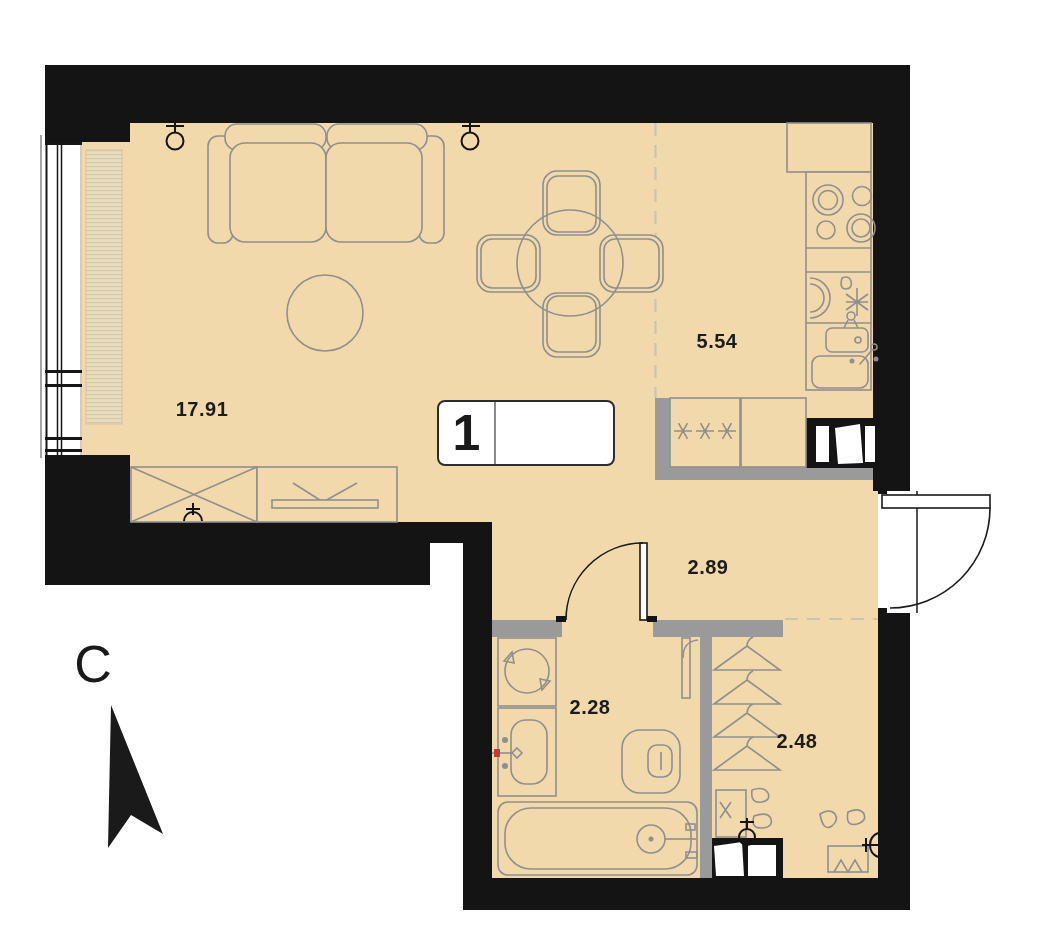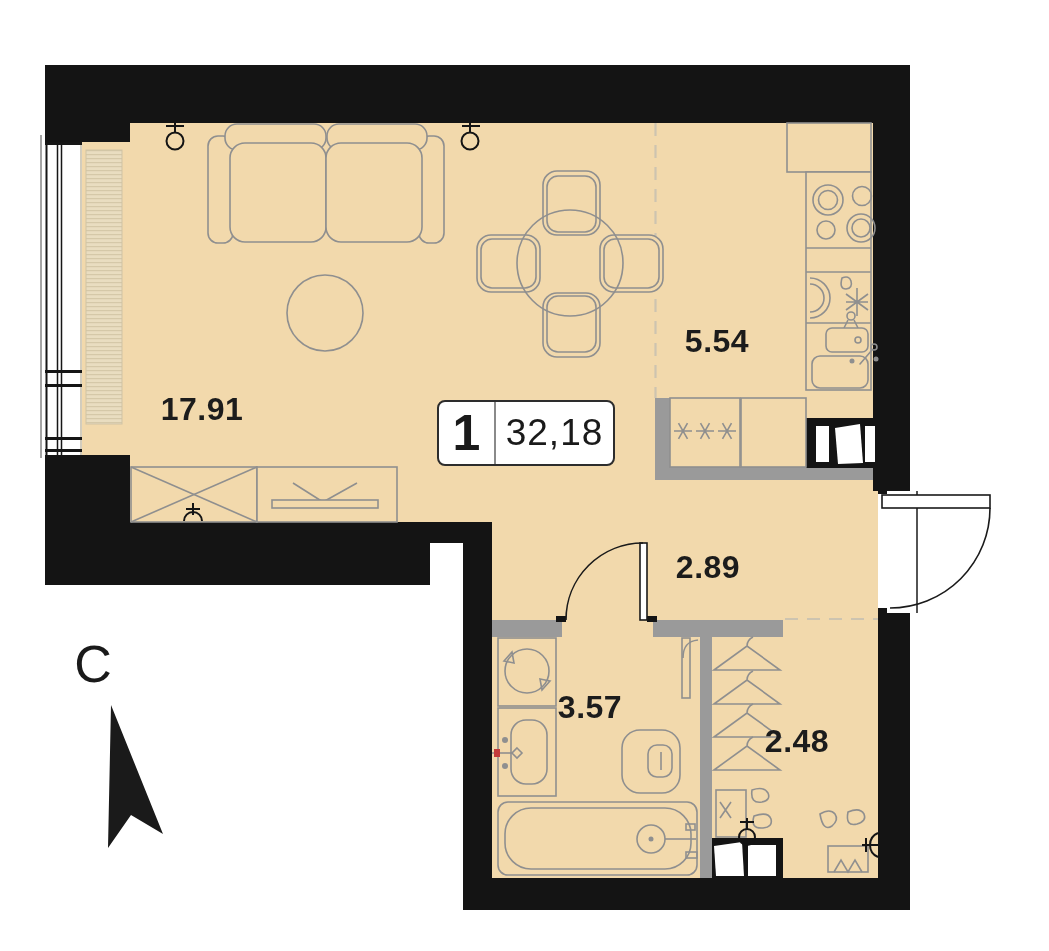--- a/index.html
+++ b/index.html
@@ -17,21 +17,21 @@
   .wall{fill:var(--c-wall);}
   .floor{fill:var(--c-floor);}
   .part{fill:var(--c-partition);}
   .ln{stroke:var(--c-furniture-line);stroke-width:1.6;fill:none;}
   .lf{stroke:var(--c-furniture-line);stroke-width:1.6;fill:var(--c-floor);}
   .blkln{stroke:#1a1a1a;stroke-width:1.6;fill:none;}
   .whtf{fill:#fff;stroke:#1a1a1a;stroke-width:1.6;}
   .dash{stroke:var(--c-dashed-line);stroke-width:2.2;stroke-dasharray:13 9;fill:none;}
   .sym{stroke:#141414;stroke-width:2;fill:none;}
   .lbl{position:absolute;transform:translate(-50%,-50%);
-       font-size:32px;font-weight:600;letter-spacing:.5px;color:#1c1c1c;white-space:nowrap;}
+       font-size:20px;font-weight:600;letter-spacing:.5px;color:#1c1c1c;white-space:nowrap;}
   .north{position:absolute;transform:translate(-50%,-50%);
        font-size:52px;font-weight:500;color:#1a1a1a;}
   .badge{position:absolute;left:437px;top:400px;width:178px;height:66px;
        background:#fff;border:2px solid #2d2d2d;border-radius:8px;
        display:flex;align-items:stretch;box-sizing:border-box;}
   .badge-rooms{width:55px;display:flex;align-items:center;justify-content:center;
        font-size:50px;font-weight:700;color:#1a1a1a;}
   .badge-div{width:2px;background:#8a8a8a;}
   .badge-area{flex:1;display:flex;align-items:center;justify-content:center;
        font-size:37px;font-weight:500;color:#1a1a1a;letter-spacing:1px;}
@@ -291,23 +291,22 @@
           <line x1="866" y1="838" x2="866" y2="852"></line>
     </g>
   </g>
 
   <polygon points="111,705 163,834 131,815 108,848" fill="#1a1a1a"></polygon>
 </svg>
 
 <div class="lbl" style="left:202px;top:409px">17.91</div>
 <div class="lbl" style="left:717px;top:341px">5.54</div>
 <div class="lbl" style="left:708px;top:567px">2.89</div>
-<div class="lbl" style="left:590px;top:707px">3.57</div>
+<div class="lbl" style="left:590px;top:707px">2.28</div>
 <div class="lbl" style="left:797px;top:741px">2.48</div>
 
 <div class="badge">
   <div class="badge-rooms">1</div>
   <div class="badge-div"></div>
-  <div class="badge-area">32,18</div>
 </div>
 
 <div class="north" style="left:93px;top:664px">С</div>
 
 </div>
 </body></html>

